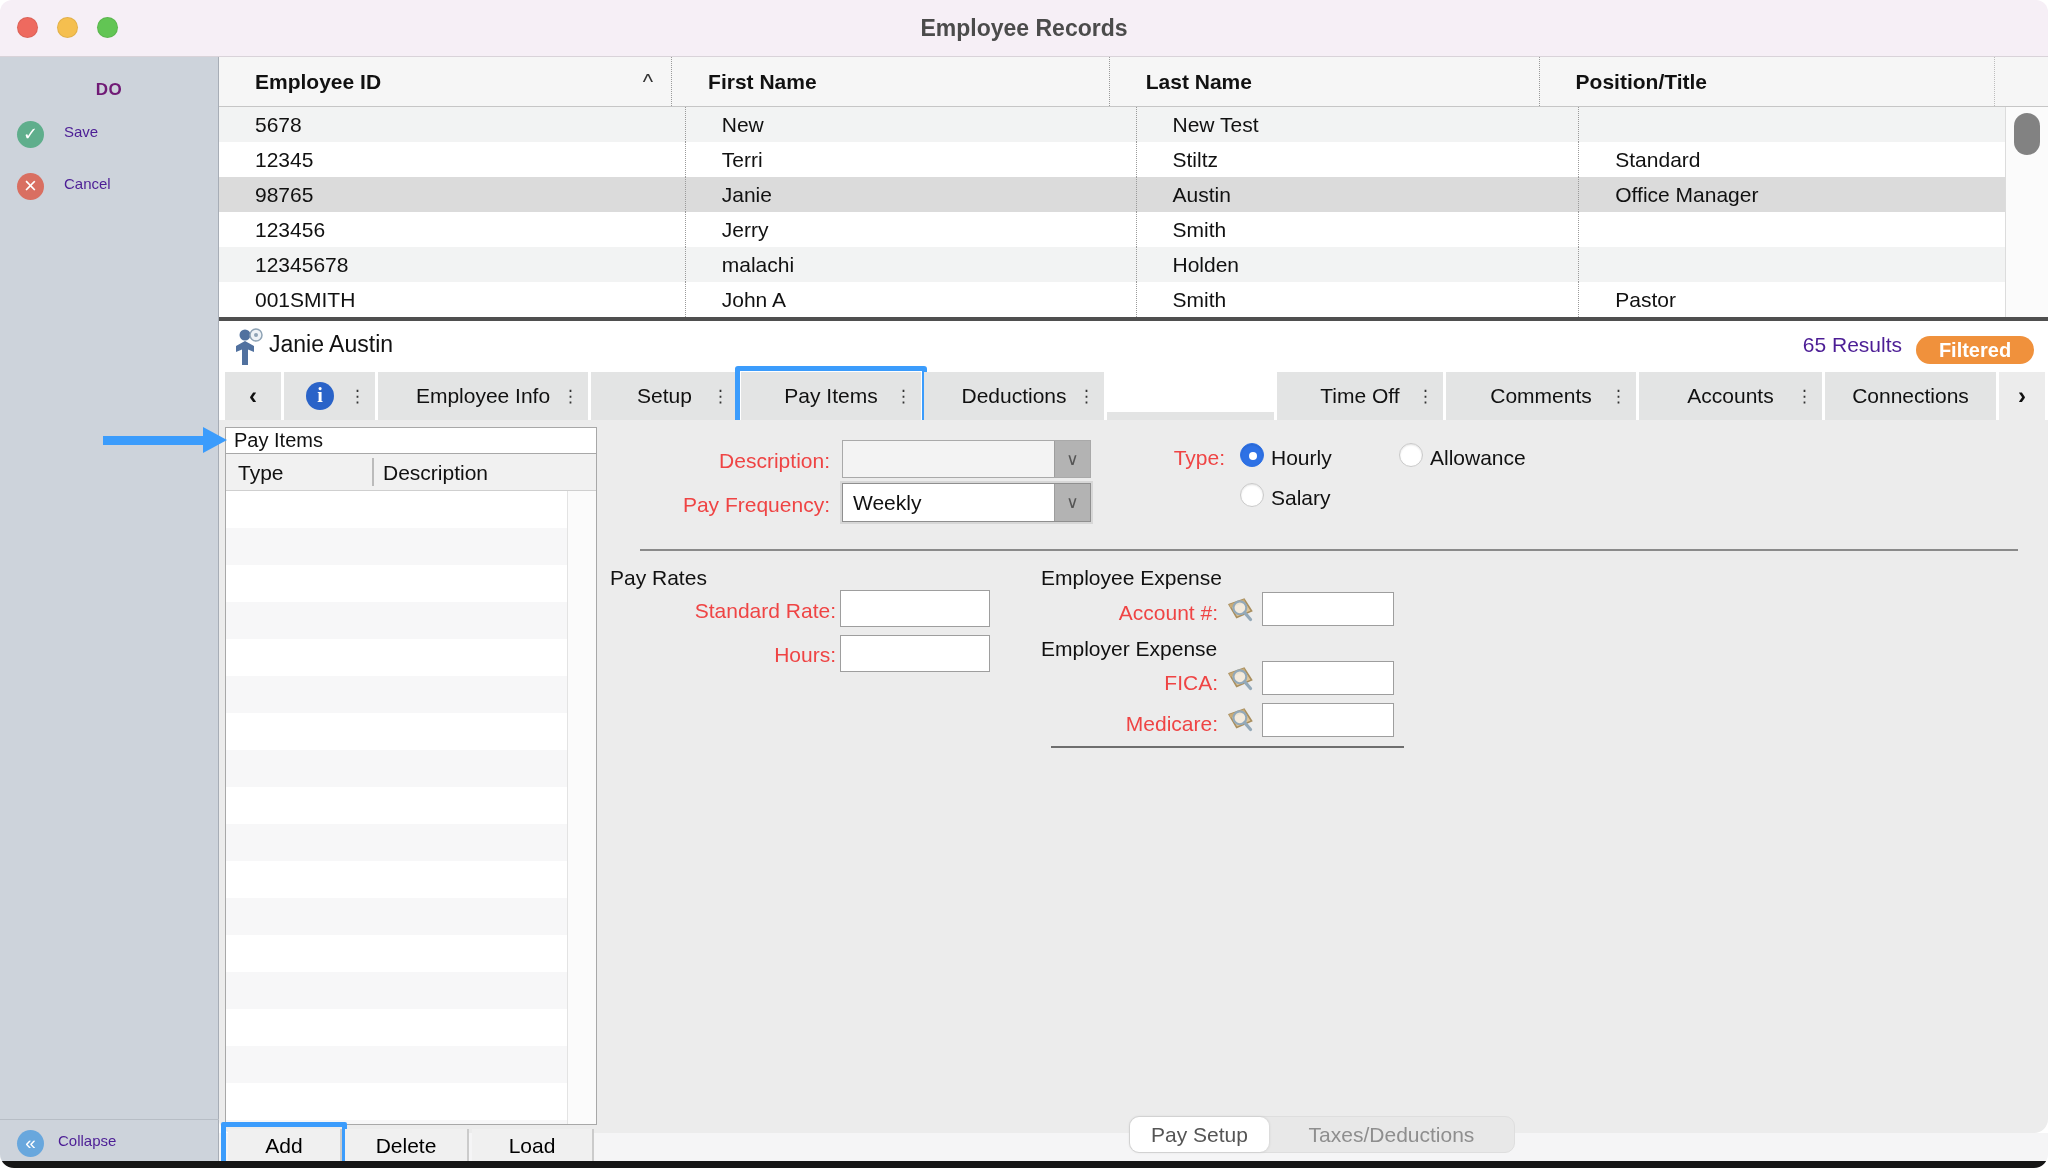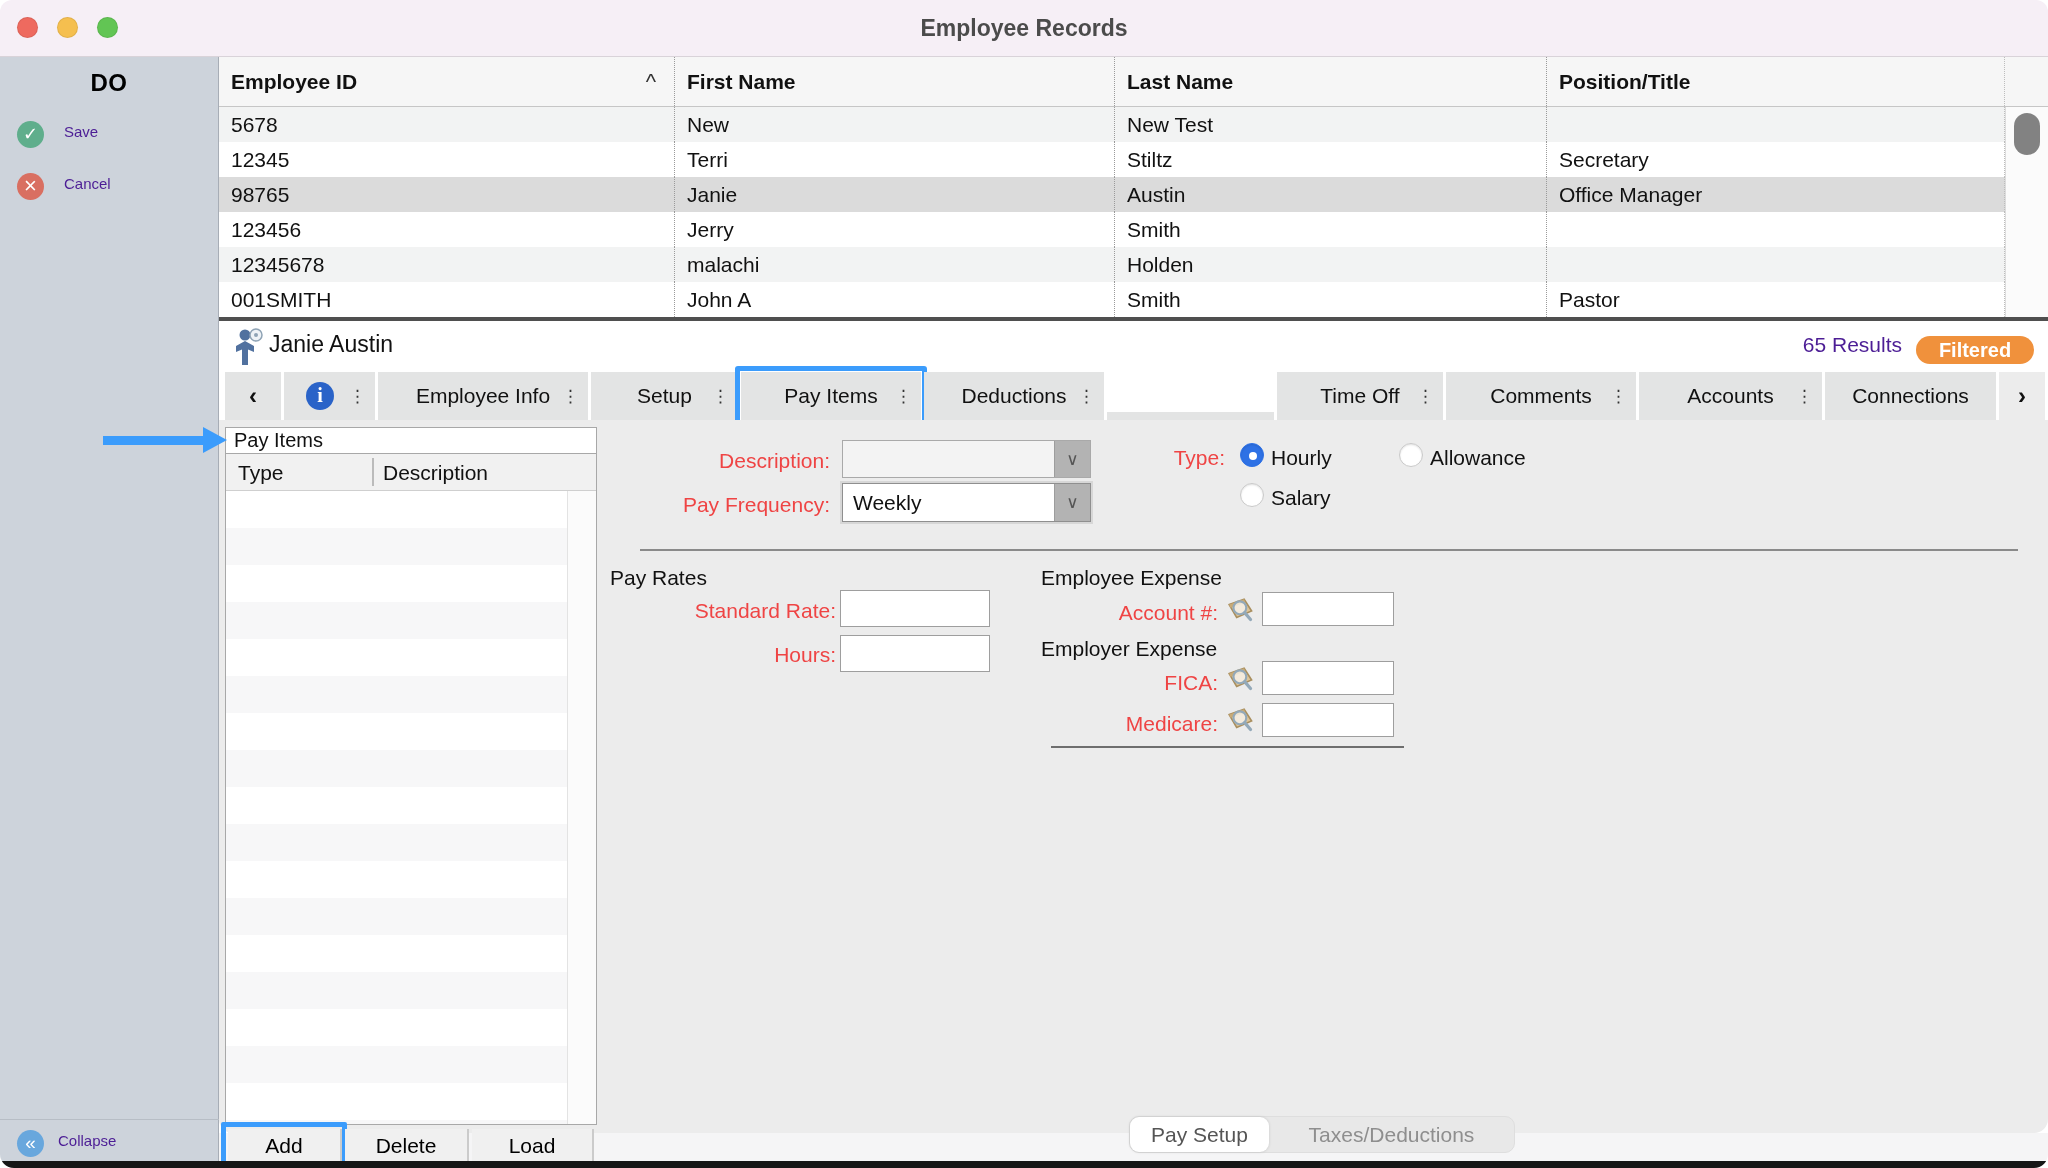--- a/index.html
+++ b/index.html
@@ -14,38 +14,38 @@
   .tl { position:absolute; top:17px; width:21px; height:21px; border-radius:50%; }
   .tl.red    { left:17px; background:#ee6a5f; box-shadow:inset 0 0 0 1px rgba(0,0,0,.08);}
   .tl.yellow { left:57px; background:#f5bf4f; box-shadow:inset 0 0 0 1px rgba(0,0,0,.08);}
   .tl.green  { left:97px; background:#62c554; box-shadow:inset 0 0 0 1px rgba(0,0,0,.08);}
   .win-title { position:absolute; left:0; top:0; width:100%; height:57px; line-height:57px;
                text-align:center; font-weight:bold; font-size:23px; color:#4b4b4b; }
 
   
   .sidebar { position:absolute; left:0; top:57px; width:219px; height:1104px;
              background:#cdd3db; border-right:1px solid #a7adb6; }
-  .sidebar-head { position:absolute; top:12px; width:100%; text-align:center;
-                  font-weight:bold; font-size:24px; color:#000000; letter-spacing:.5px; }
+  .sidebar-head { position:absolute; top:23px; width:100%; text-align:center;
+                  font-weight:bold; font-size:17px; color:#701a75; letter-spacing:.5px; }
   .side-item { position:absolute; left:0; width:219px; height:40px; cursor:default; }
   .side-item .disc { position:absolute; left:17px; top:3px; width:27px; height:27px;
                      border-radius:50%; color:#fff; text-align:center; line-height:26px; font-size:18px; }
   .side-item .lbl { position:absolute; left:64px; top:0; font-size:15px; line-height:27px; color:#4c1d95; }
   .save-item { top:61px; }   .save-item .disc { background:#5fae8c; }
   .cancel-item { top:113px; }.cancel-item .disc { background:#d96f61; font-size:22px; }
   .side-sep { position:absolute; left:0; top:1062px; width:219px; border-top:1px solid #b7bdc5; }
   .collapse-item { top:1070px; }
   .collapse-item .disc { background:#68a7dd; font-size:19px; }
 
   
   .etable { position:absolute; left:219px; top:57px; width:1829px; }
   .erow, .eheader { display:flex; width:1829px; }
   .eheader { height:50px; background:#f6f6f6; border-bottom:1px solid #c6c6c6; }
   .eheader .cell { font-weight:bold; }
-  .cell { padding-left:12px; font-size:21px; display:flex; align-items:center; overflow:hidden; white-space:nowrap; }
+  .cell { padding-left:25px; font-size:21px; display:flex; align-items:center; overflow:hidden; white-space:nowrap;margin-left:11px; }
   .c-id   { width:456px; border-right:1px dotted #9a9a9a; justify-content:flex-start; position:relative; }
   .c-fn   { width:440px; border-right:1px dotted #9a9a9a; }
   .c-ln   { width:432px; border-right:1px dotted #9a9a9a; }
   .c-pos  { width:458px; border-right:1px dotted #bdbdbd; }
   .c-fill { width:43px; }
   .sort-caret { position:absolute; right:18px; top:12px; font-size:22px; color:#333; font-weight:normal; }
   .erow { height:35px; }
   .erow.odd  { background:#f2f3f3; }
   .erow.even { background:#ffffff; }
   .erow.selected { background:#dbdbdb; }
@@ -194,21 +194,21 @@
     <div class="erow odd">
       <div class="cell c-id">5678</div>
       <div class="cell c-fn">New</div>
       <div class="cell c-ln">New Test</div>
       <div class="cell c-pos"></div>
     </div>
     <div class="erow even">
       <div class="cell c-id">12345</div>
       <div class="cell c-fn">Terri</div>
       <div class="cell c-ln">Stiltz</div>
-      <div class="cell c-pos">Secretary</div>
+      <div class="cell c-pos">Standard</div>
     </div>
     <div class="erow selected">
       <div class="cell c-id">98765</div>
       <div class="cell c-fn">Janie</div>
       <div class="cell c-ln">Austin</div>
       <div class="cell c-pos">Office Manager</div>
     </div>
     <div class="erow even">
       <div class="cell c-id">123456</div>
       <div class="cell c-fn">Jerry</div>

